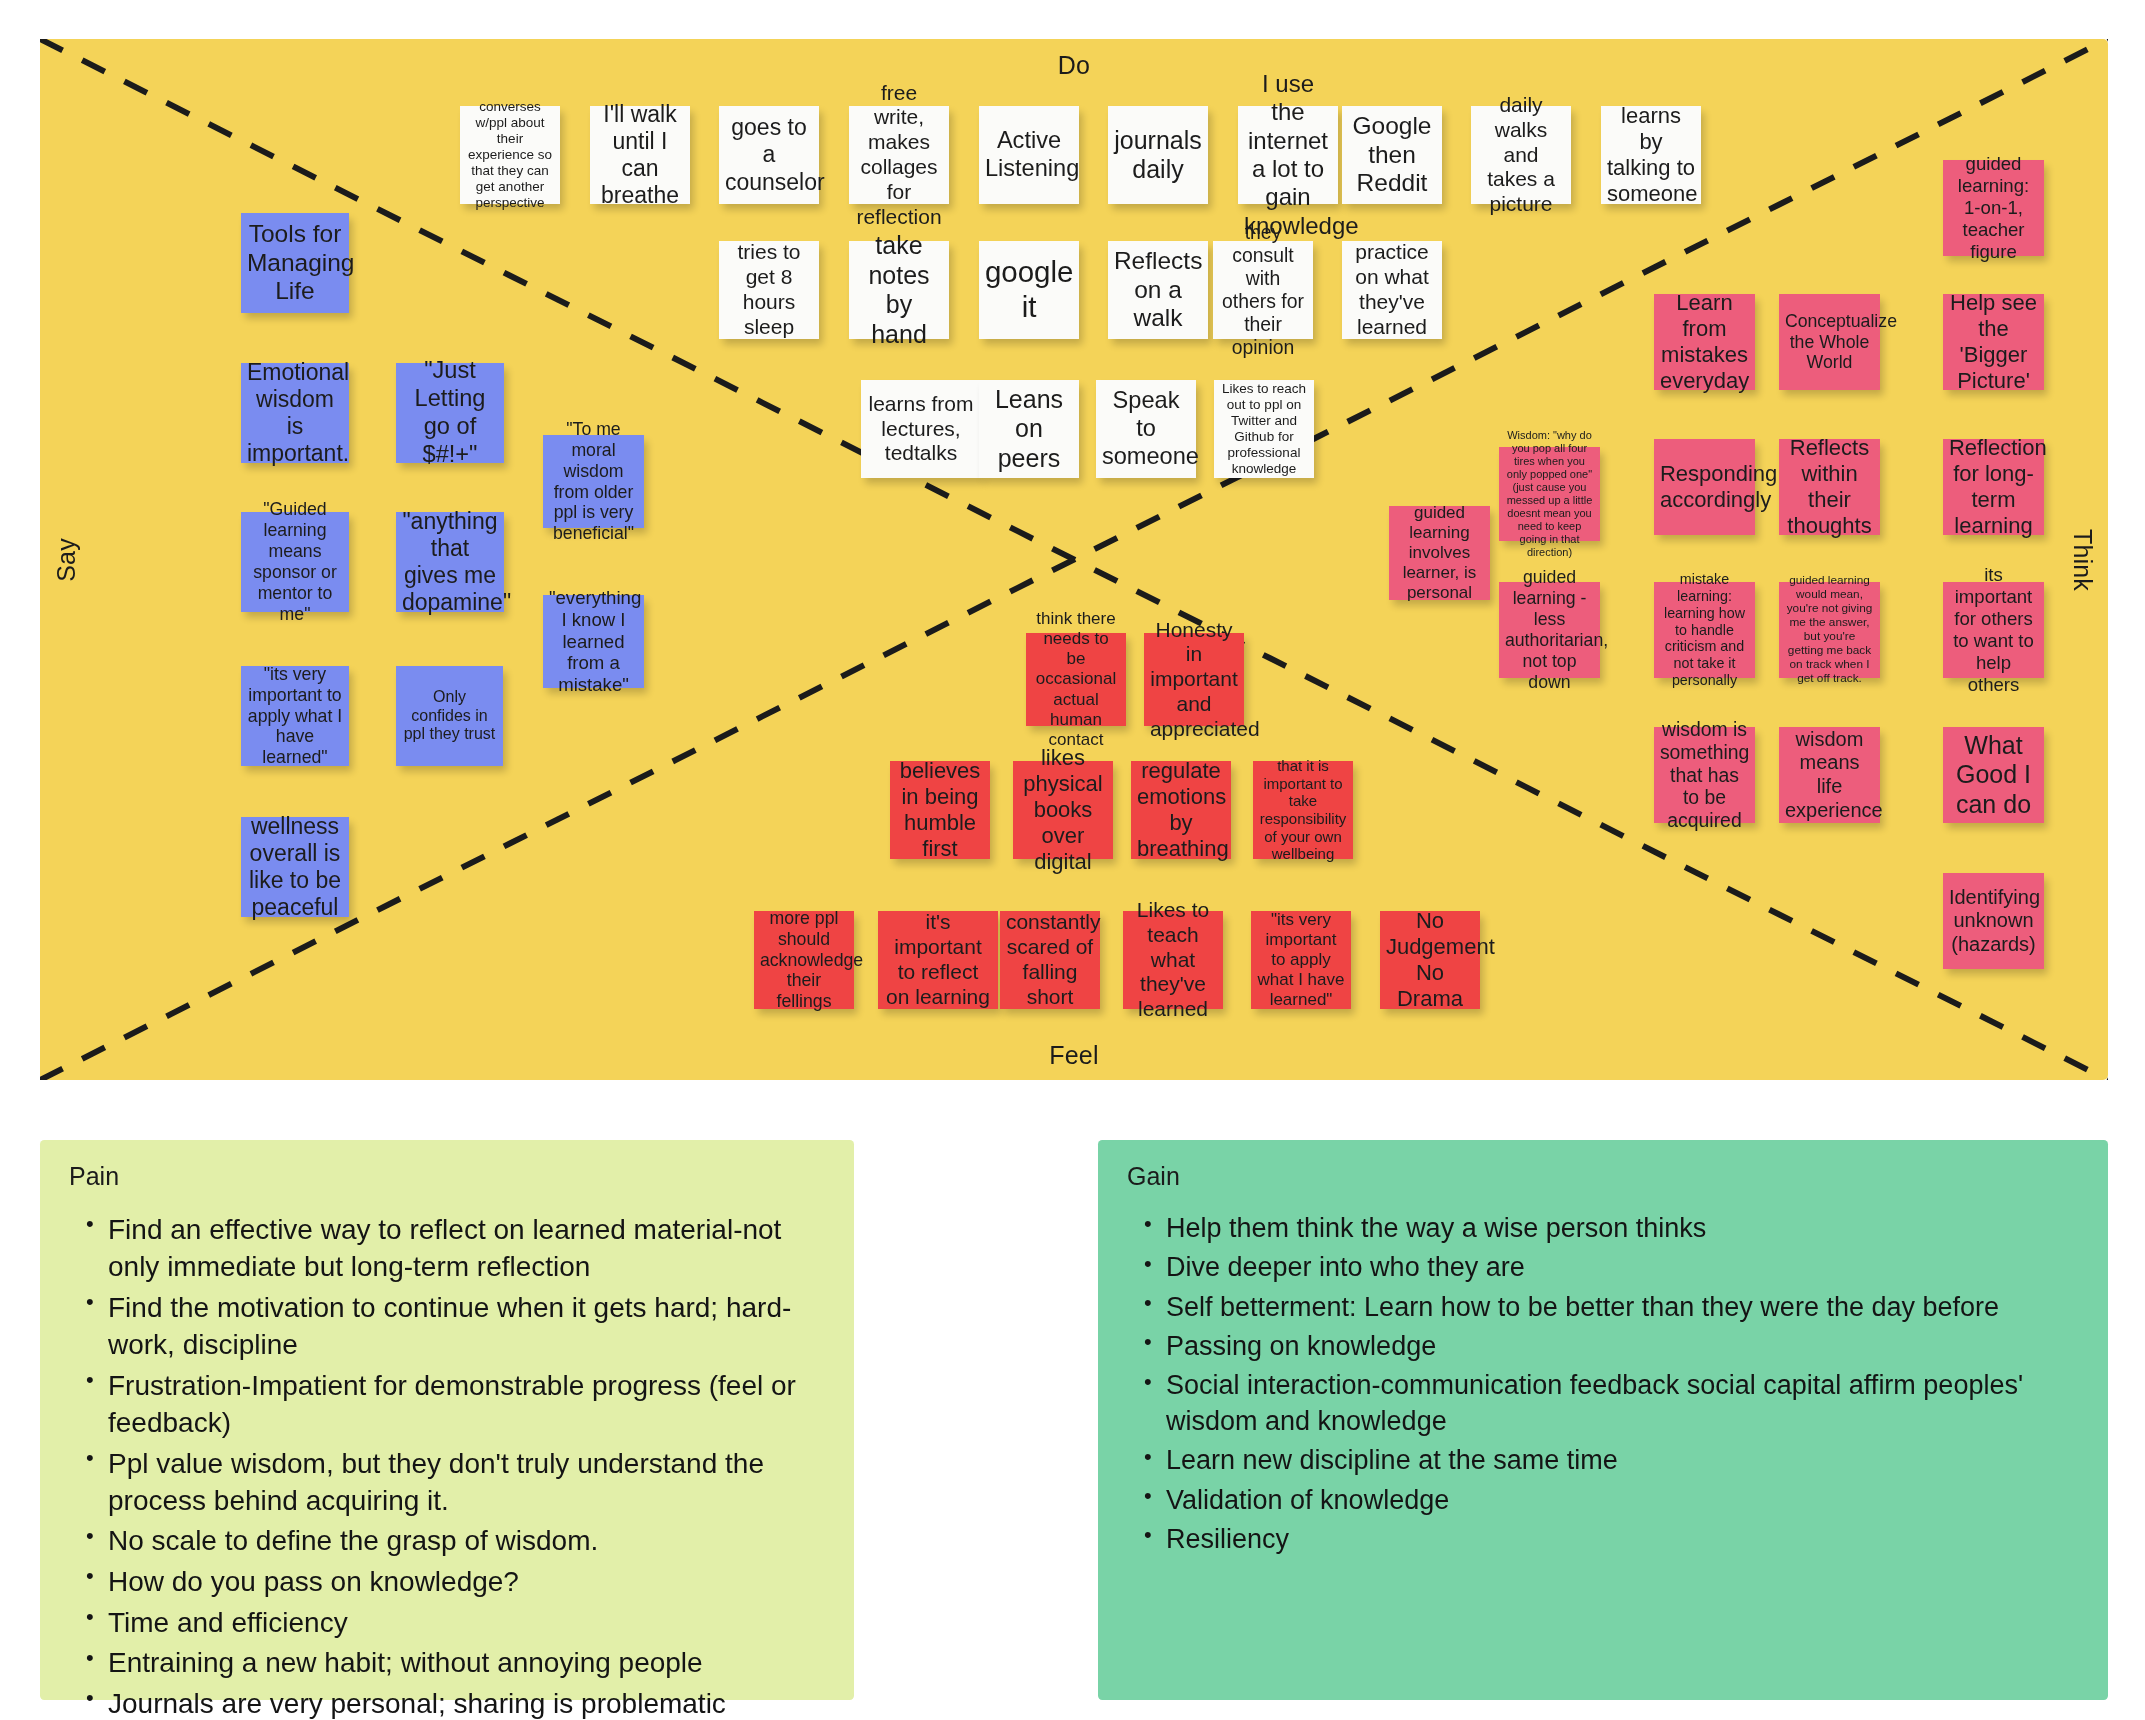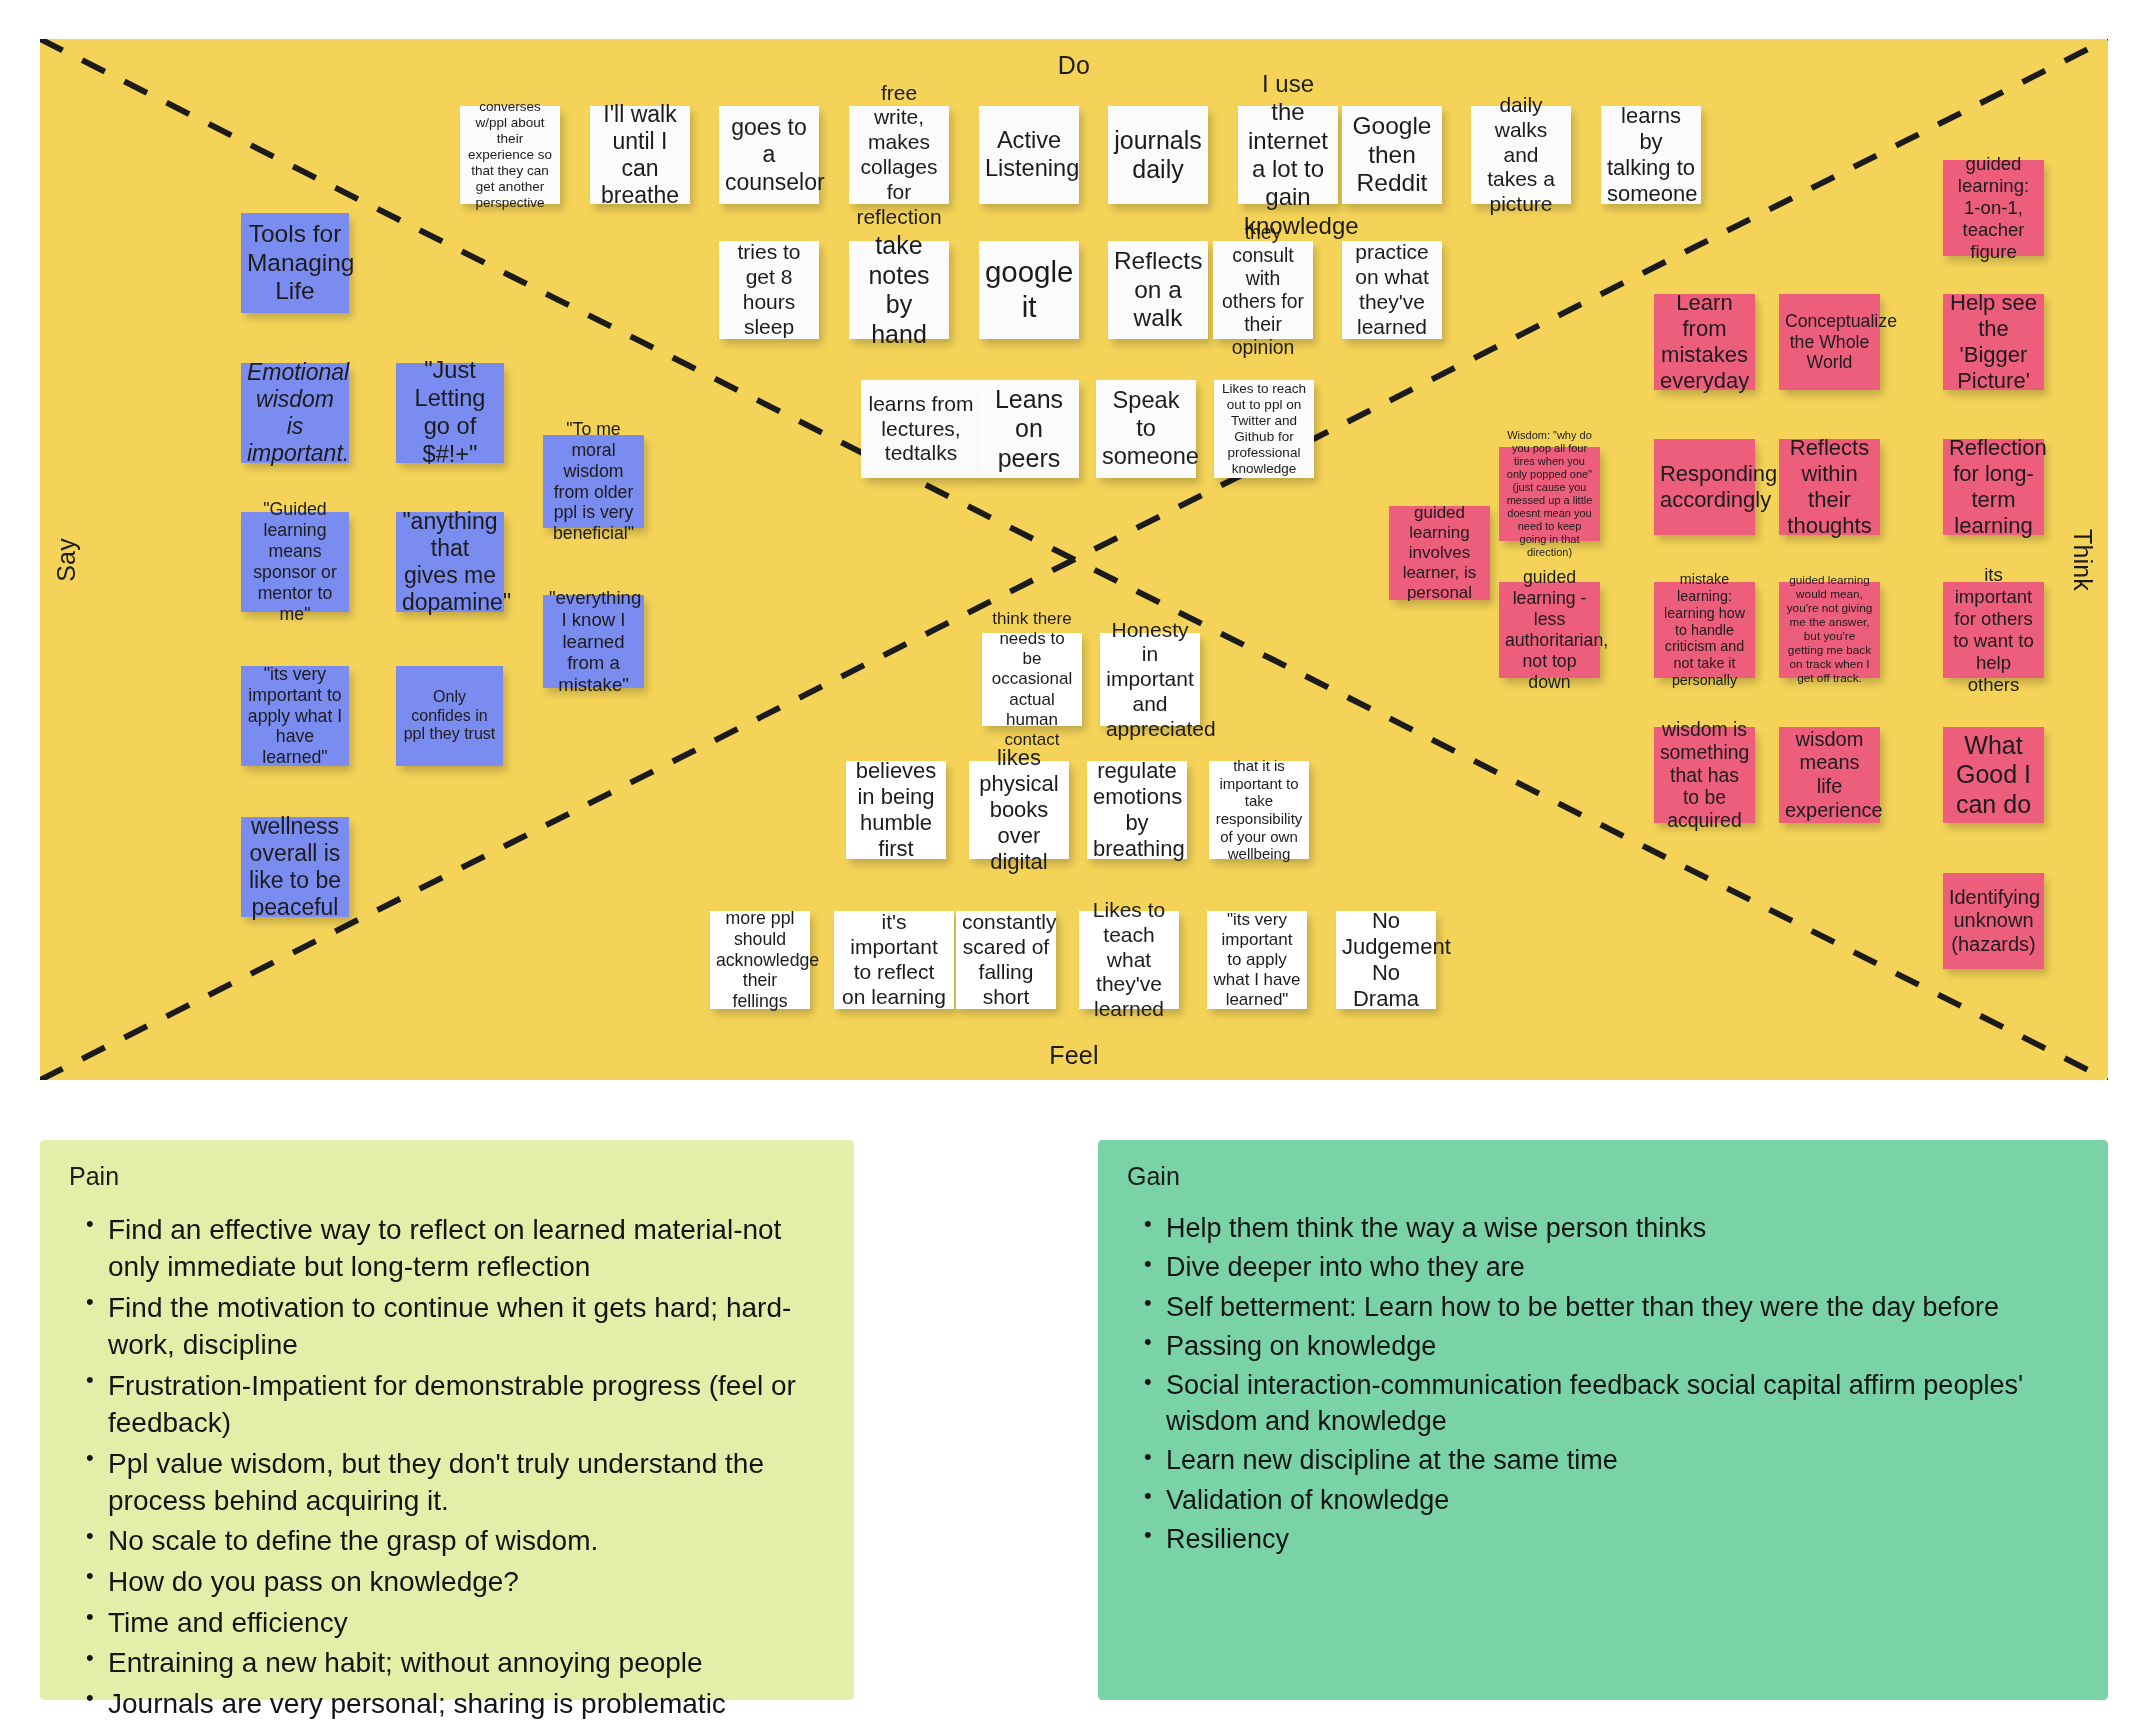--- a/index.html
+++ b/index.html
@@ -17,21 +17,21 @@
   .lbl-say{left:-23.6px;top:50%;transform:translateY(-50%) rotate(-90deg);width:101px;text-align:center;}
   .lbl-think{right:-29px;top:50%;transform:translateY(-50%) rotate(90deg);width:110px;text-align:center;}
 
   
   .note{position:absolute;box-sizing:border-box;display:flex;align-items:center;
         justify-content:center;text-align:center;padding:5px 5.9px;line-height:1.18;
         color:#1c1c1c;box-shadow:4.2px 5.9px 7.6px rgba(0,0,0,.20);}
   .note span{display:block;width:100%;}
   .n-white{background:#fbfbf9;}
   .n-blue{background:#7a8cf0;}
-  .n-pink{background:#ffffff;}
+  .n-pink{background:#ef4444;margin-left:44px;}
   .n-red{background:#ed5d7c;}
 
   
   .panel{position:absolute;border-radius:4.2px;padding:22px 29px 25px 29px;box-sizing:border-box;}
   .panel-pain{left:40px;top:1140px;width:814px;height:560px;background:#e2efa9;}
   .panel-gain{left:1098px;top:1140px;width:1010px;height:560px;background:#79d3a7;}
   .panel h2{margin:0 0 20px 0;font-weight:400;font-size:25px;color:#1b1b1b;}
   .panel ul{margin:0;padding:0 0 0 39px;list-style:none;}
   .panel li{position:relative;font-size:28px;line-height:1.33;color:#141414;margin-bottom:3.4px;}
   .panel li:before{content:"\2022";position:absolute;left:-22px;top:-1.7px;font-size:22px;}
@@ -111,21 +111,21 @@
         </div>
         <div class="note n-white" style="left: 1056px; top: 341px; width: 100px; height: 98px; font-size: 23.6px;">
           <span>Speak to someone</span>
         </div>
         <div class="note n-white" style="left: 1174px; top: 341px; width: 100px; height: 98px; font-size: 13.5px;">
           <span>Likes to reach out to ppl on Twitter and Github for professional knowledge</span>
         </div>
         <div class="note n-blue" style="left: 201px; top: 174px; width: 108px; height: 100px; font-size: 24.5px;">
           <span>Tools for Managing Life</span>
         </div>
-        <div class="note n-blue" style="left: 201px; top: 324px; width: 108px; height: 100px; font-size: 23px; font-style: italic;">
+        <div class="note n-blue" style="left: 201px; top: 324px; width: 108px; height: 100px; font-size: 23px;">
           <span>Emotional wisdom is important.</span>
         </div>
         <div class="note n-blue" style="left: 356px; top: 324px; width: 108px; height: 100px; font-size: 23.6px;">
           <span>"Just Letting go of $#!+"</span>
         </div>
         <div class="note n-blue" style="left: 503px; top: 396px; width: 101px; height: 93px; font-size: 17.7px;">
           <span>"To me moral wisdom from older ppl is very beneficial"</span>
         </div>
         <div class="note n-blue" style="left: 201px; top: 473px; width: 108px; height: 100px; font-size: 17.7px;">
           <span>"Guided learning means sponsor or mentor to me"</span>

